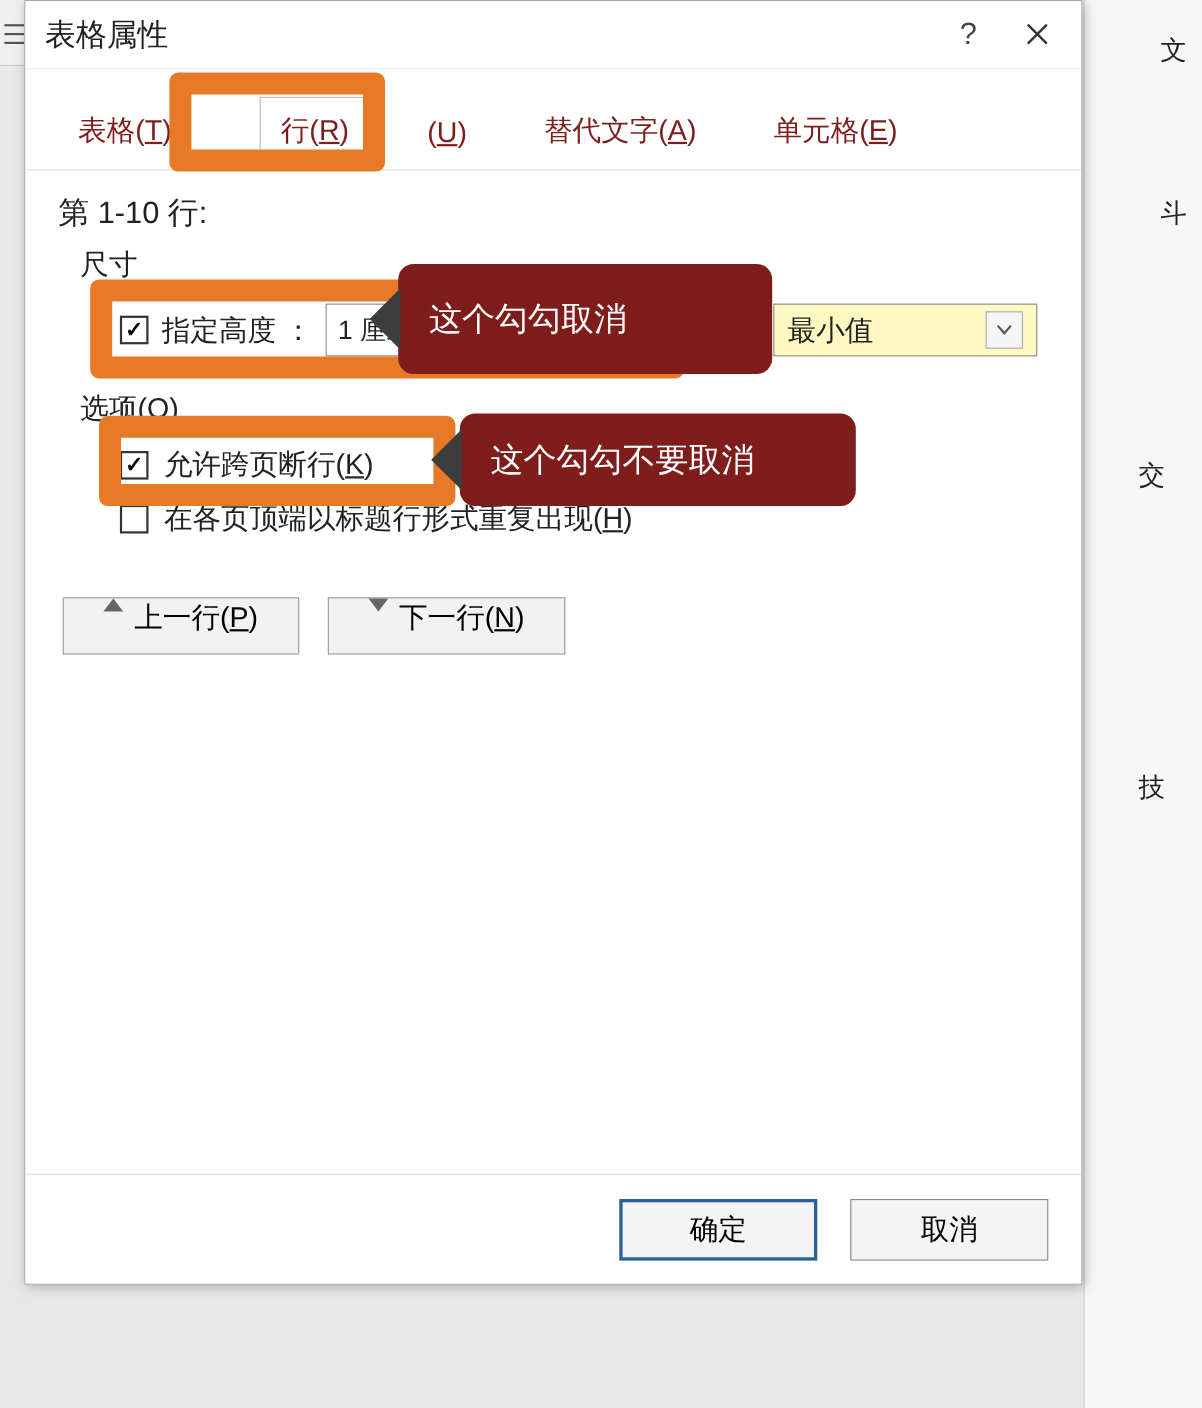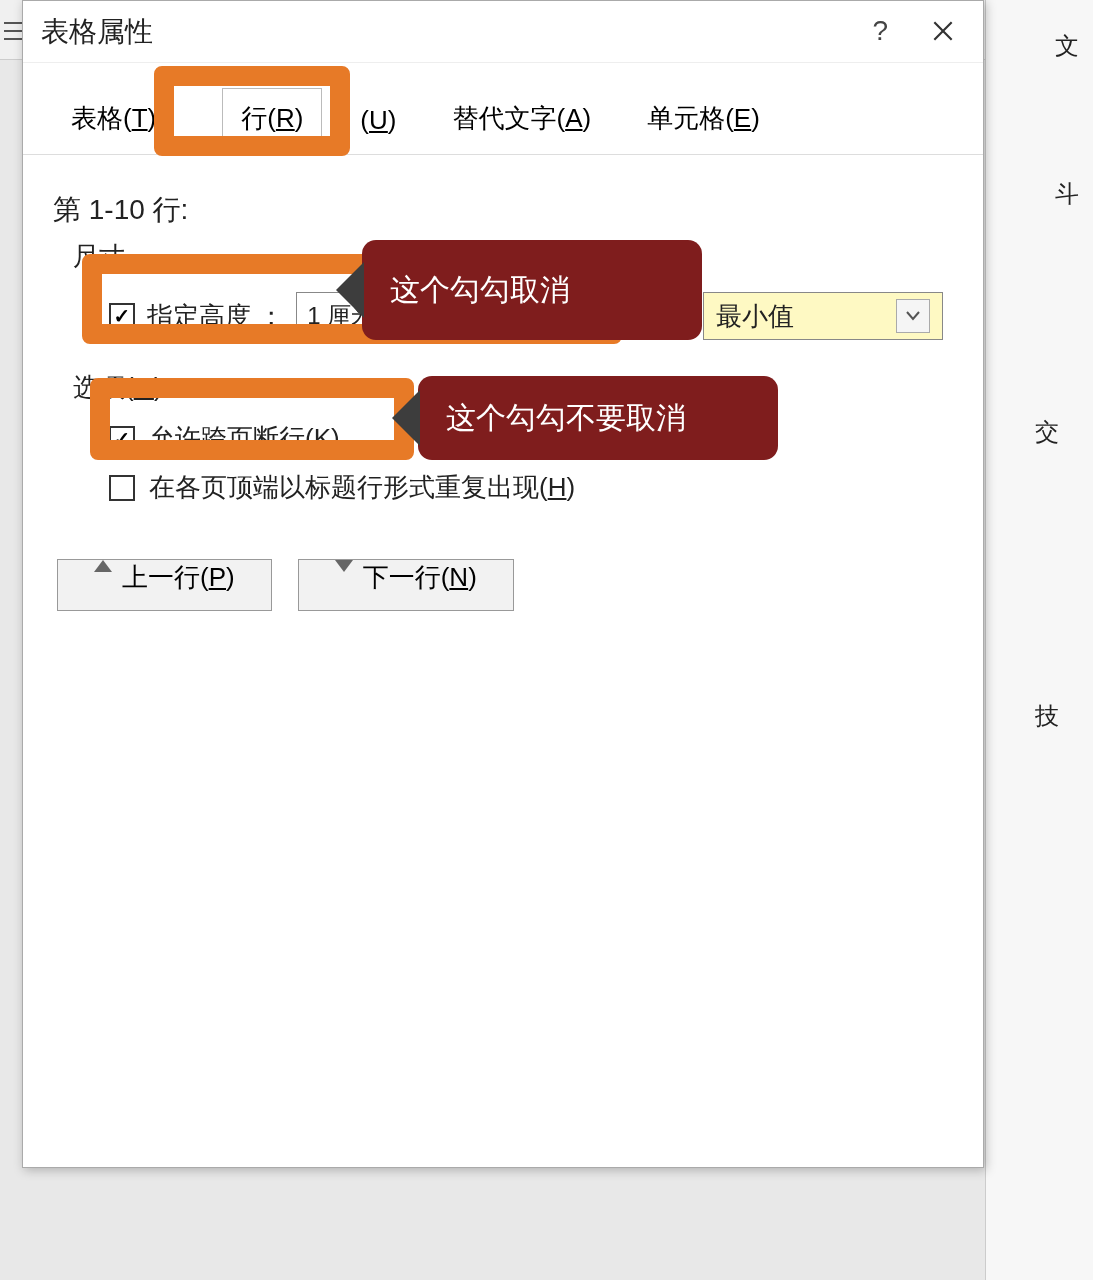--- a/index.html
+++ b/index.html
@@ -65,24 +65,24 @@
     position: absolute;
     right: 20px;
     top: 10px;
     width: 40px; height: 40px;
     display: flex; align-items: center; justify-content: center;
   }
   .titlebar .close svg { width: 26px; height: 26px; }
   .tabs {
     display: flex;
     padding: 16px 30px 0 30px;
-    gap: 20px;
+    gap: 34px;
     border-bottom: 1px solid #ddd;
     font-size: 26px;
-    color: #000000;
+    color: #7f1d1d;
     align-items: flex-end;
     height: 92px;
     text-align: center;
   }
   .tab {
     padding: 12px 18px 18px 18px;
     cursor: pointer;
     position: relative;
   }
   .tab.active {
@@ -97,21 +97,21 @@
     flex: 1;
     padding: 20px 30px;
     position: relative;
     font-size: 26px;
     color: #222;
   }
   .section-label {
     margin: 10px 0 6px 20px;
     font-size: 26px;
   }
-  .row-title { font-size: 28px; margin-bottom: 6px; margin-top: 16px; }
+  .row-title { font-size: 28px; margin-bottom: 6px; }
   .size-row {
     display: flex;
     align-items: center;
     gap: 12px;
     margin: 18px 0 0 56px;
     position: relative;
   }
   .checkbox {
     width: 26px; height: 26px;
     border: 2px solid #333;
@@ -346,20 +346,24 @@
         <span class="tri-up"></span>
         <span>上一行(<span class="u">P</span>)</span>
       </div>
       <div class="nav-btn">
         <span class="tri-down"></span>
         <span>下一行(<span class="u">N</span>)</span>
       </div>
     </div>
   </div>
 
+  <div class="footer">
+    <div class="btn primary">确定</div>
+    <div class="btn">取消</div>
+  </div>
 
 </div>
 
 <div class="hl hl1"></div>
 <div class="hl hl2"></div>
 <div class="hl hl3"></div>
 
 <div class="tip tip1">这个勾勾取消</div>
 <div class="tip tip2">这个勾勾不要取消</div>
 

